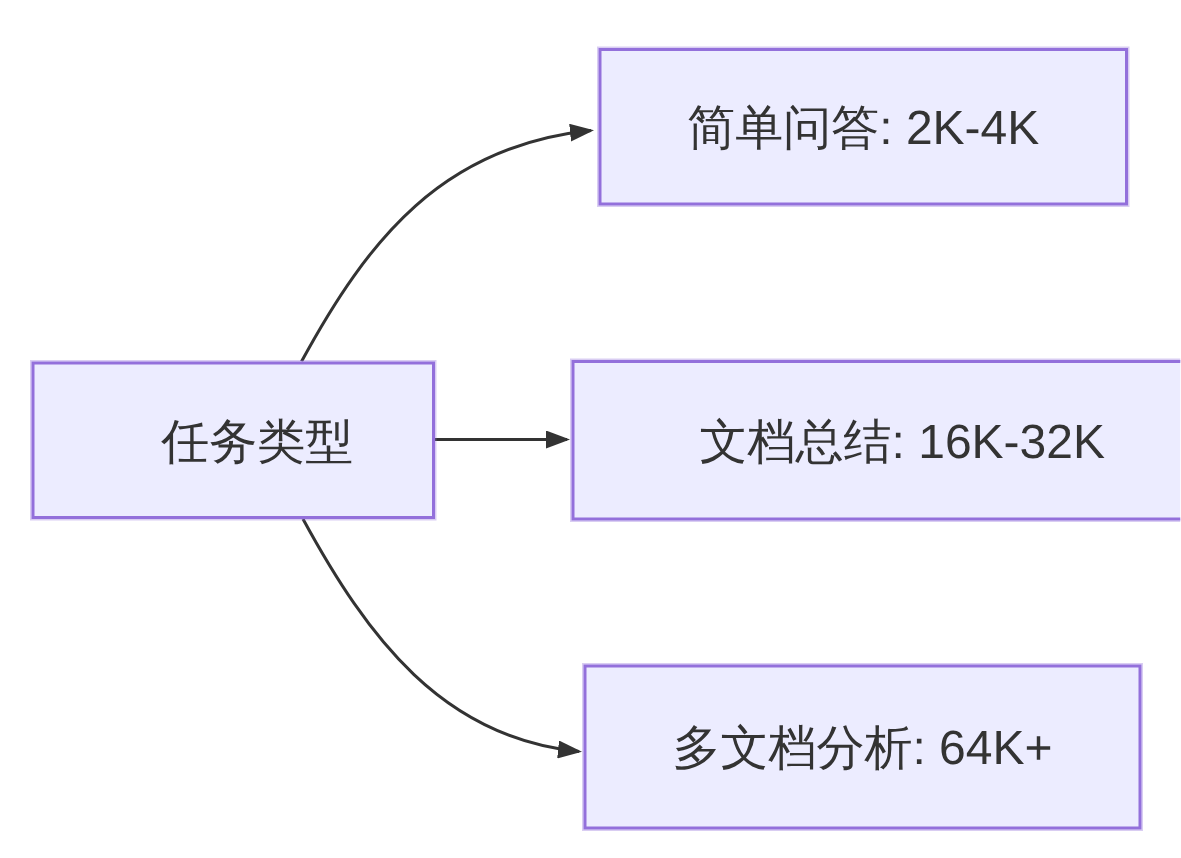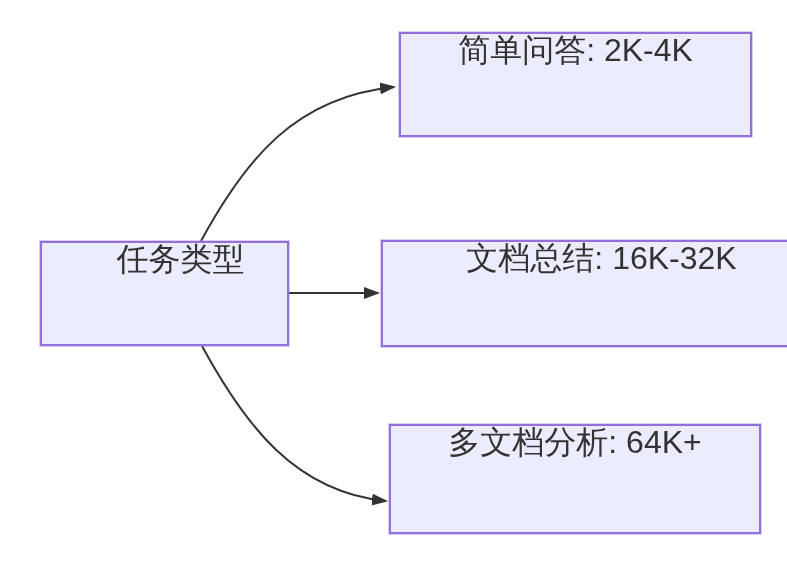--- a/index.html
+++ b/index.html
@@ -22,32 +22,32 @@
     width: 787px;
     height: 572px;
   }
   .node {
     position: absolute;
     box-sizing: border-box;
     background: #ECECFF;
     border: 2px solid #9370DB;
     box-shadow: 0 0 0 1px rgba(147, 112, 219, 0.35);
     display: flex;
-    align-items: flex-start;
+    align-items: center;
     justify-content: center;
     color: #333333;
     font-size: 32px;
     line-height: 1;
     white-space: nowrap;
     text-align: center;
   }
-  .node-root    { left: 40px;  top: 241px; width: 249px; height: 105px; padding-left: 32px; }
+  .node-root    { left: 21px;  top: 241px; width: 269px; height: 105px; padding-left: 32px; }
   .node-child-0 { left: 399px; top: 32px;  width: 353px; height: 105px; }
   .node-child-1 { left: 381px; top: 240px; width: 441px; height: 107px; }
-  .node-child-2 { left: 389px; top: 424px; width: 372px; height: 110px; }
+  .node-child-2 { left: 389px; top: 443px; width: 372px; height: 110px; }
 </style>
 </head>
 <body>
 
 <div class="canvas">
 
   <svg class="edges" viewBox="0 0 787 572" xmlns="http://www.w3.org/2000/svg">
     <defs>
       <marker id="arrowhead" viewBox="0 0 16 12" refX="14" refY="6" markerWidth="16" markerHeight="12" markerUnits="userSpaceOnUse" orient="auto">
         <path d="M0,0 L16,6 L0,12 Z" fill="#333333"></path>

